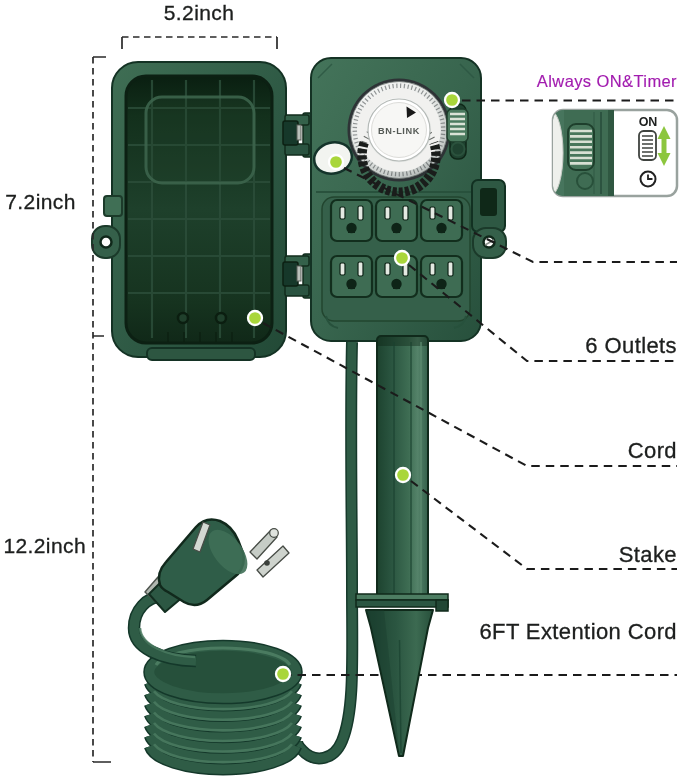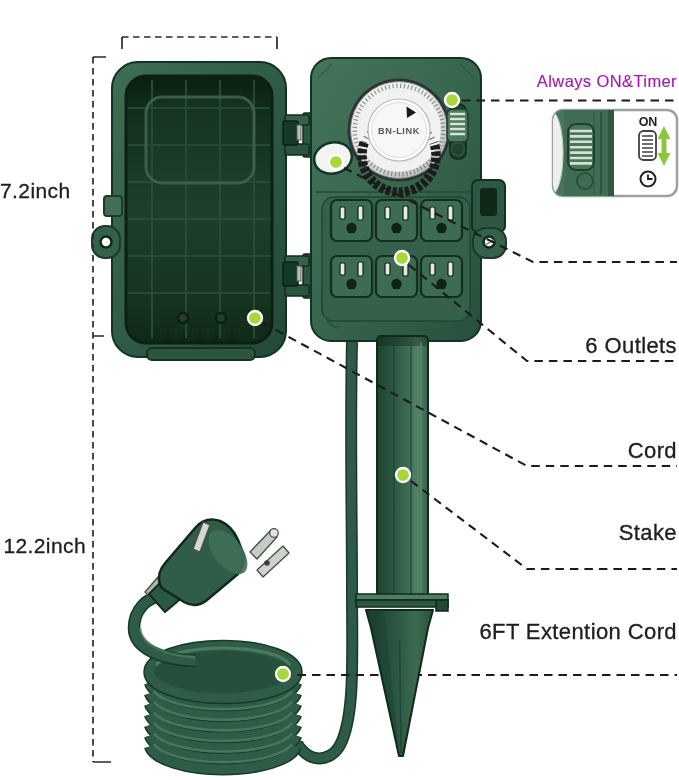--- a/index.html
+++ b/index.html
@@ -286,22 +286,23 @@
       <path d="M657.5 139L670.5 139L664 126Z"></path>
       <path d="M657.5 153L670.5 153L664 166Z"></path>
     </g>
     <g>
       <circle cx="648" cy="179" r="7.5" fill="#ffffff" stroke="#222222" stroke-width="2"></circle>
       <path d="M648 174.5V179H652.5" fill="none" stroke="#222222" stroke-width="1.8"></path>
     </g>
   </g>
 </svg>
 
-<div class="lbl s21" style="left:0;top:178px;width:81px;text-align:left;">7.2inch</div>
+<div class="lbl s21" style="left:120px;top:0;width:158px;text-align:center;">5.2inch</div>
+<div class="lbl s21" style="left:0;top:189px;width:81px;text-align:center;">7.2inch</div>
 <div class="lbl s21" style="left:0;top:533px;width:86px;text-align:right;">12.2inch</div>
 
 <div class="lbl right sub" style="top:72px;">Always ON&amp;Timer</div>
 <div class="lbl right s22" style="top:333px;">6 Outlets</div>
 <div class="lbl right s22" style="top:438px;">Cord</div>
-<div class="lbl right s22" style="top:520px;">Stake</div>
+<div class="lbl right s22" style="top:542px;">Stake</div>
 <div class="lbl right s22" style="top:619px;">6FT Extention Cord</div>
 
 </div>
 
 </body></html>

